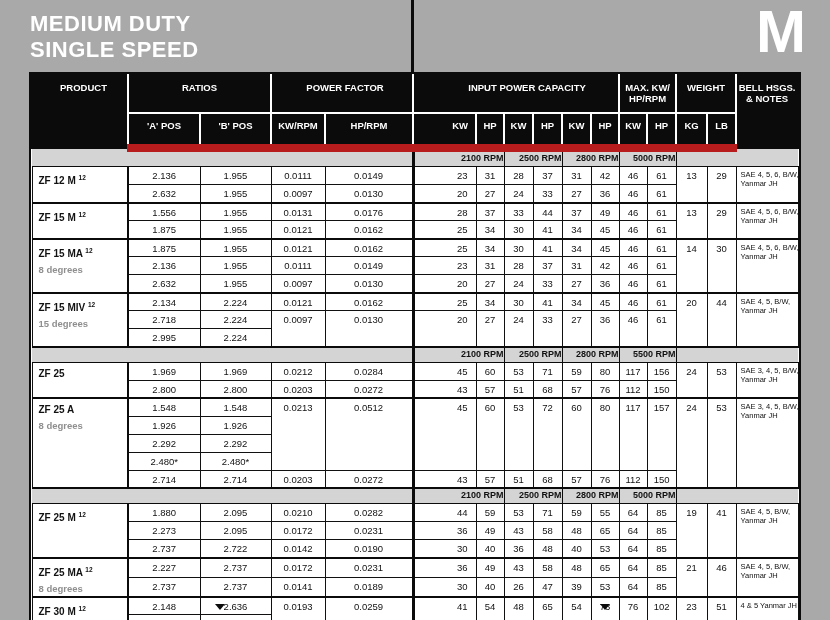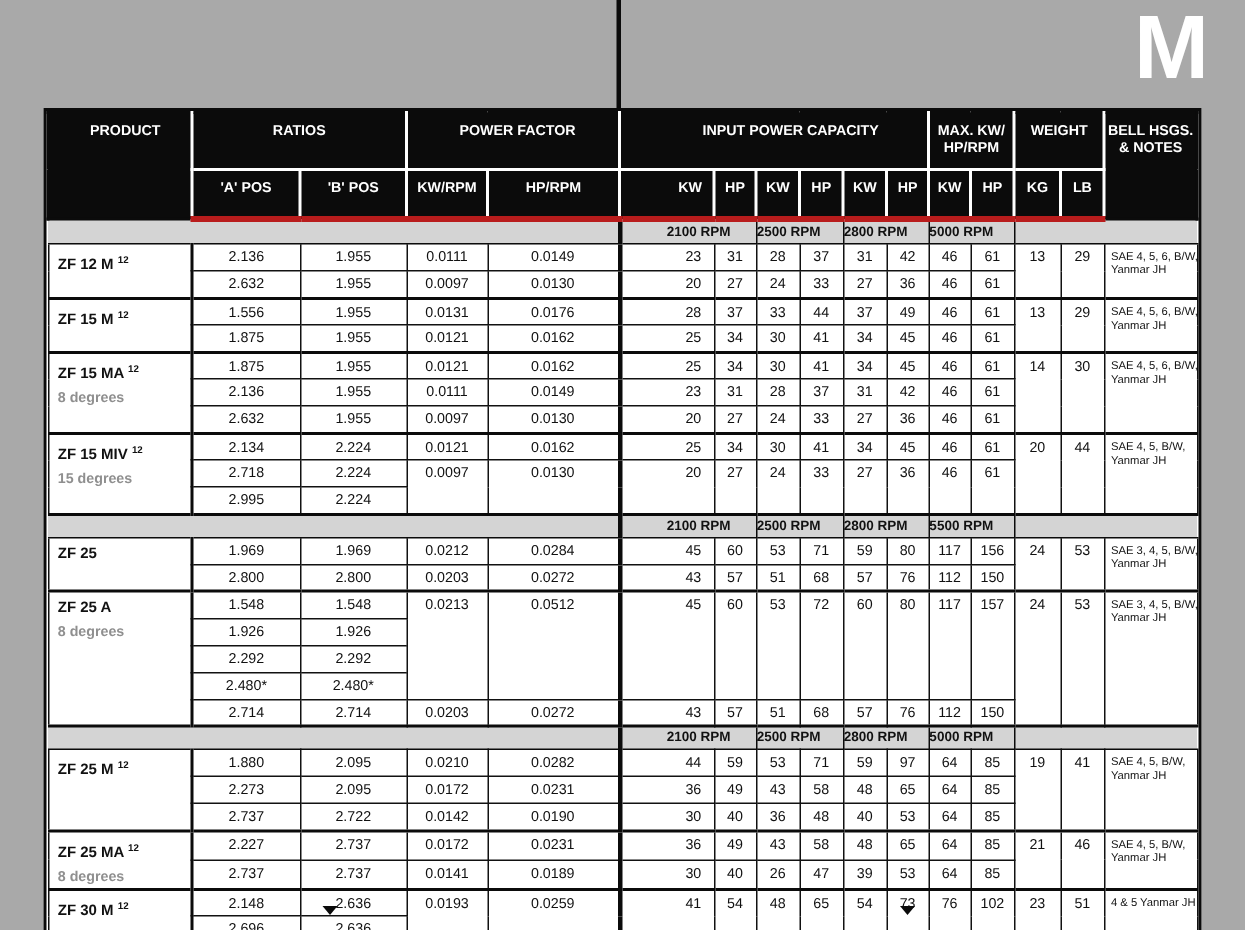--- a/index.html
+++ b/index.html
@@ -39,35 +39,35 @@
   td { padding:0; vertical-align:top; }
 
   
   .hdr td {
     background:#0b0b0b; color:#fff;
     border:2px solid #fff;
     font-weight:bold; font-size:9.5px; text-align:center;
     vertical-align:top; line-height:11px;
   }
   .h1 td { height:30px; padding-top:6px; border-top-color:#0b0b0b; }
-  .h2 td { height:24px; padding-top:6px; border-bottom:4px solid #b91c1c; }
+  .h2 td { height:24px; padding-top:6px; border-bottom:8px solid #b91c1c; }
   .hdr td:first-child { border-left-color:#0b0b0b; }
   .hdr .h-bell { border-right-color:#0b0b0b;margin-top:15px; }
   .hdr .rs { border-bottom:2px solid #0b0b0b; }
   .h-product { text-align:left; padding-left:7px; }
   .h-pf { text-align:left; padding-left:6px; }
   .h-input { padding-left:22px; }
   .h2 .kw1h { text-align:right; padding-right:7px; }
 
   
   .band td {
     background:#d4d4d4; height:14px;
     border-top:2px solid #0b0b0b; border-bottom:1px solid #0b0b0b;
     font-weight:bold; font-size:9px; color:#111;
-    text-align:left; line-height:13px;
+    text-align:right; line-height:13px;
   }
   .band .bspl { border-left:none; border-right:none; }
   .band .bspr { border-left:1px solid #0b0b0b; border-right:none; }
   .band .bcell { border-left:1px solid #0b0b0b; border-right:1px solid #0b0b0b; }
   .band .bfirst { padding-left:30px; }
 
   
   tbody.product tr { height:18px; }
   tbody.product td {
     background:#fff; border:1px solid #111;
@@ -97,20 +97,24 @@
     position:absolute; width:0; height:0;
     border-left:5px solid transparent; border-right:5px solid transparent;
     border-top:6px solid #0b0b0b;
   }
 </style>
 </head>
 <body>
 
 <div id="page">
 
+  <div class="title">
+    <div>MEDIUM DUTY</div>
+    <div>SINGLE SPEED</div>
+  </div>
 
   <div class="corner">M</div>
 
   <div class="topdivider"></div>
 
   <div class="tablewrap">
     <table>
       <colgroup>
         <col style="width:96px">
           <col style="width:72px">
@@ -466,21 +470,21 @@
             </td>
             <td class="num">1.880</td>
             <td class="num">2.095</td>
             <td rowspan="1">0.0210</td>
             <td rowspan="1">0.0282</td>
             <td class="kw1" rowspan="1">44</td>
             <td rowspan="1">59</td>
             <td rowspan="1">53</td>
             <td rowspan="1">71</td>
             <td rowspan="1">59</td>
-            <td rowspan="1">97</td>
+            <td rowspan="1">55</td>
             <td rowspan="1">64</td>
             <td rowspan="1">85</td>
             <td rowspan="3">19</td>
             <td rowspan="3">41</td>
             <td class="bellcell" rowspan="3">
               <div class="bell-line">SAE 4, 5, B/W,</div>
               <div class="bell-line">Yanmar JH</div>
             </td>
           </tr>
           <tr>

